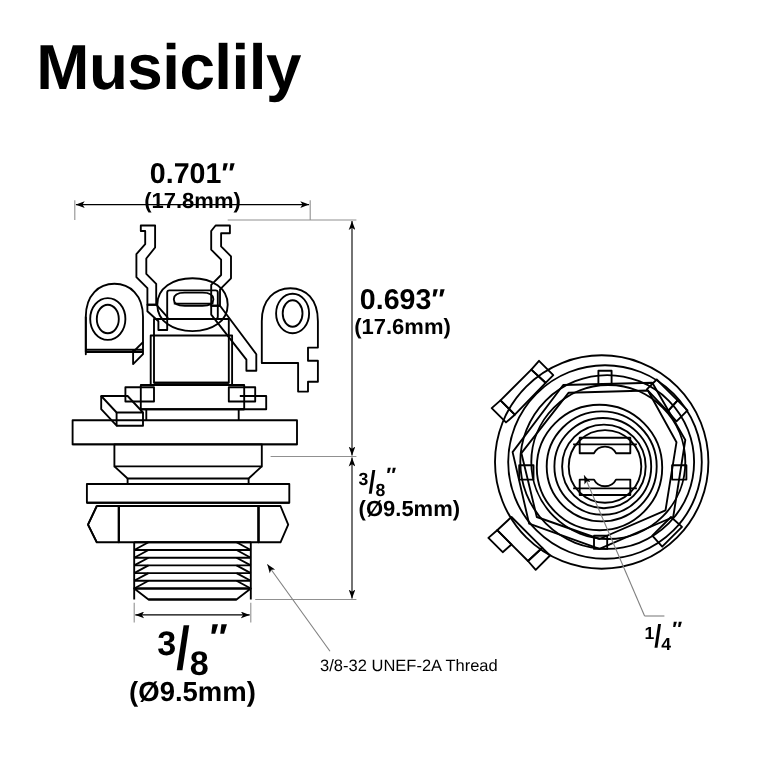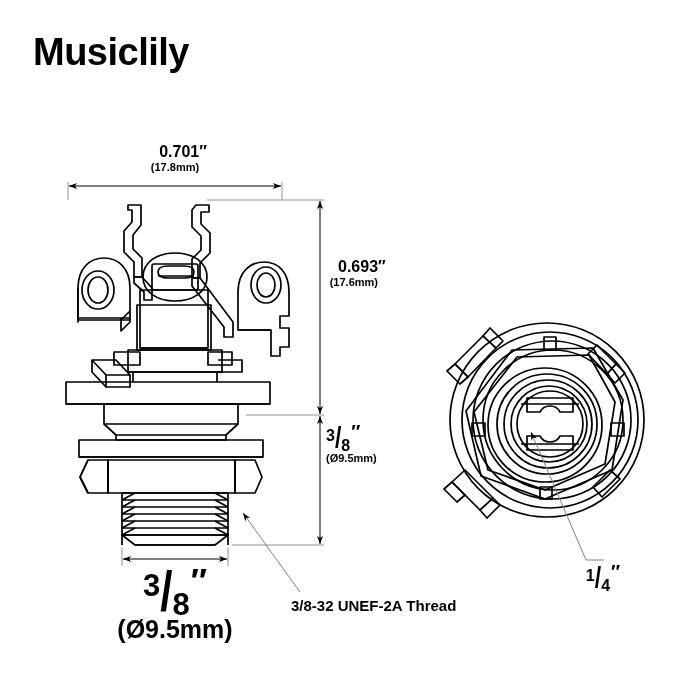--- a/index.html
+++ b/index.html
@@ -27,41 +27,40 @@
     top: 0;
     width: 700px;
     height: 700px;
   }
 
   
   .brand {
     position: absolute;
     left: 33px;
     top: 33px;
-    font-size: 38px;
+    font-size: 58px;
     font-weight: bold;
     letter-spacing: -0.5px;
     line-height: 1;
     white-space: nowrap;
   }
 
   
   .anno {
     position: absolute;
     white-space: nowrap;
     font-weight: bold;
     line-height: 1.12;
   }
   .anno .inch {
-    font-size: 16px;
-    font-weight: bold;
-    margin-left: 16px;
+    font-size: 26px;
+    font-weight: bold;
   }
   .anno .mm {
-    font-size: 11px;
+    font-size: 20px;
     font-weight: bold;
     display: block;
   }
 
   
   .frac {
     display: inline-block;
     position: relative;
     white-space: nowrap;
   }
@@ -98,21 +97,21 @@
   .frac-lg { font-size: 40px; }
   .frac-lg .num { font-size: 31px; }
   .frac-lg .den { font-size: 31px; }
   .frac-lg .bar { font-size: 44px; }
   .frac-lg .pr  { font-size: 34px; }
   .anno.big .mm { font-size: 25px; }
 
   .thread-note {
     position: absolute;
     font-size: 15px;
-    font-weight: bold;
+    font-weight: normal;
     white-space: nowrap;
   }
 
   .ctr { text-align: center; }
 </style>
 </head>
 <body>
 
 <div id="sheet">
 

